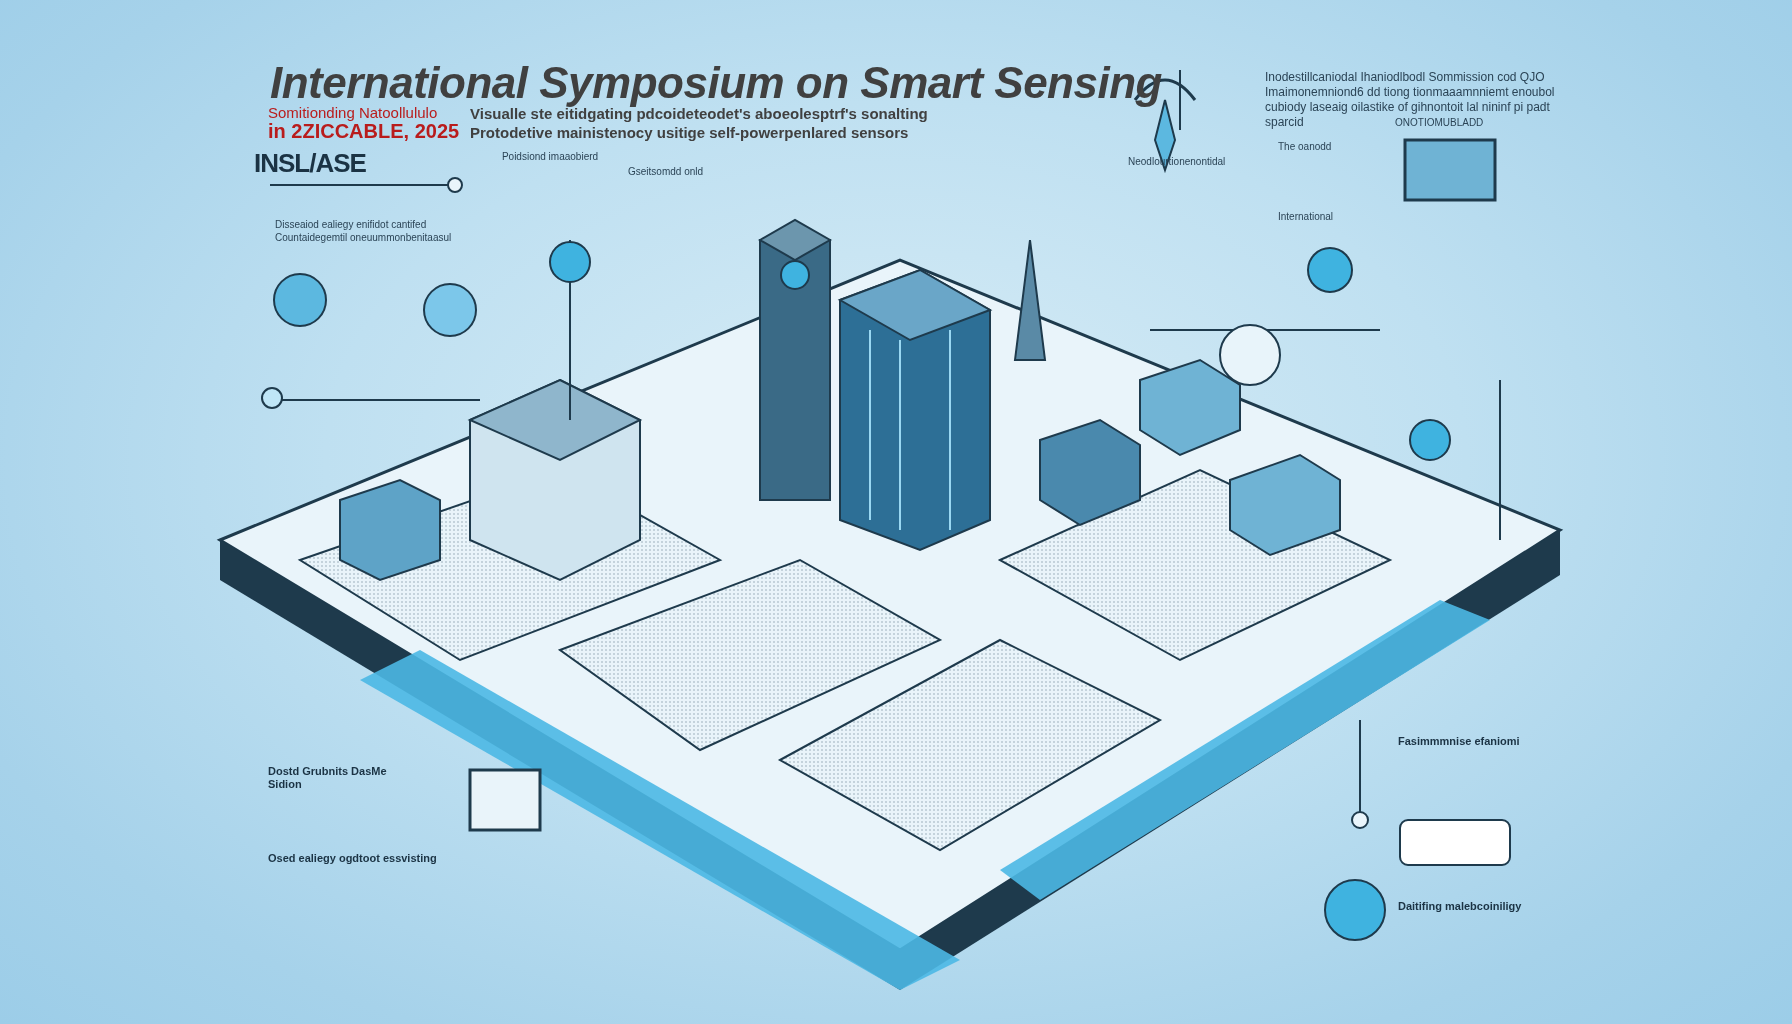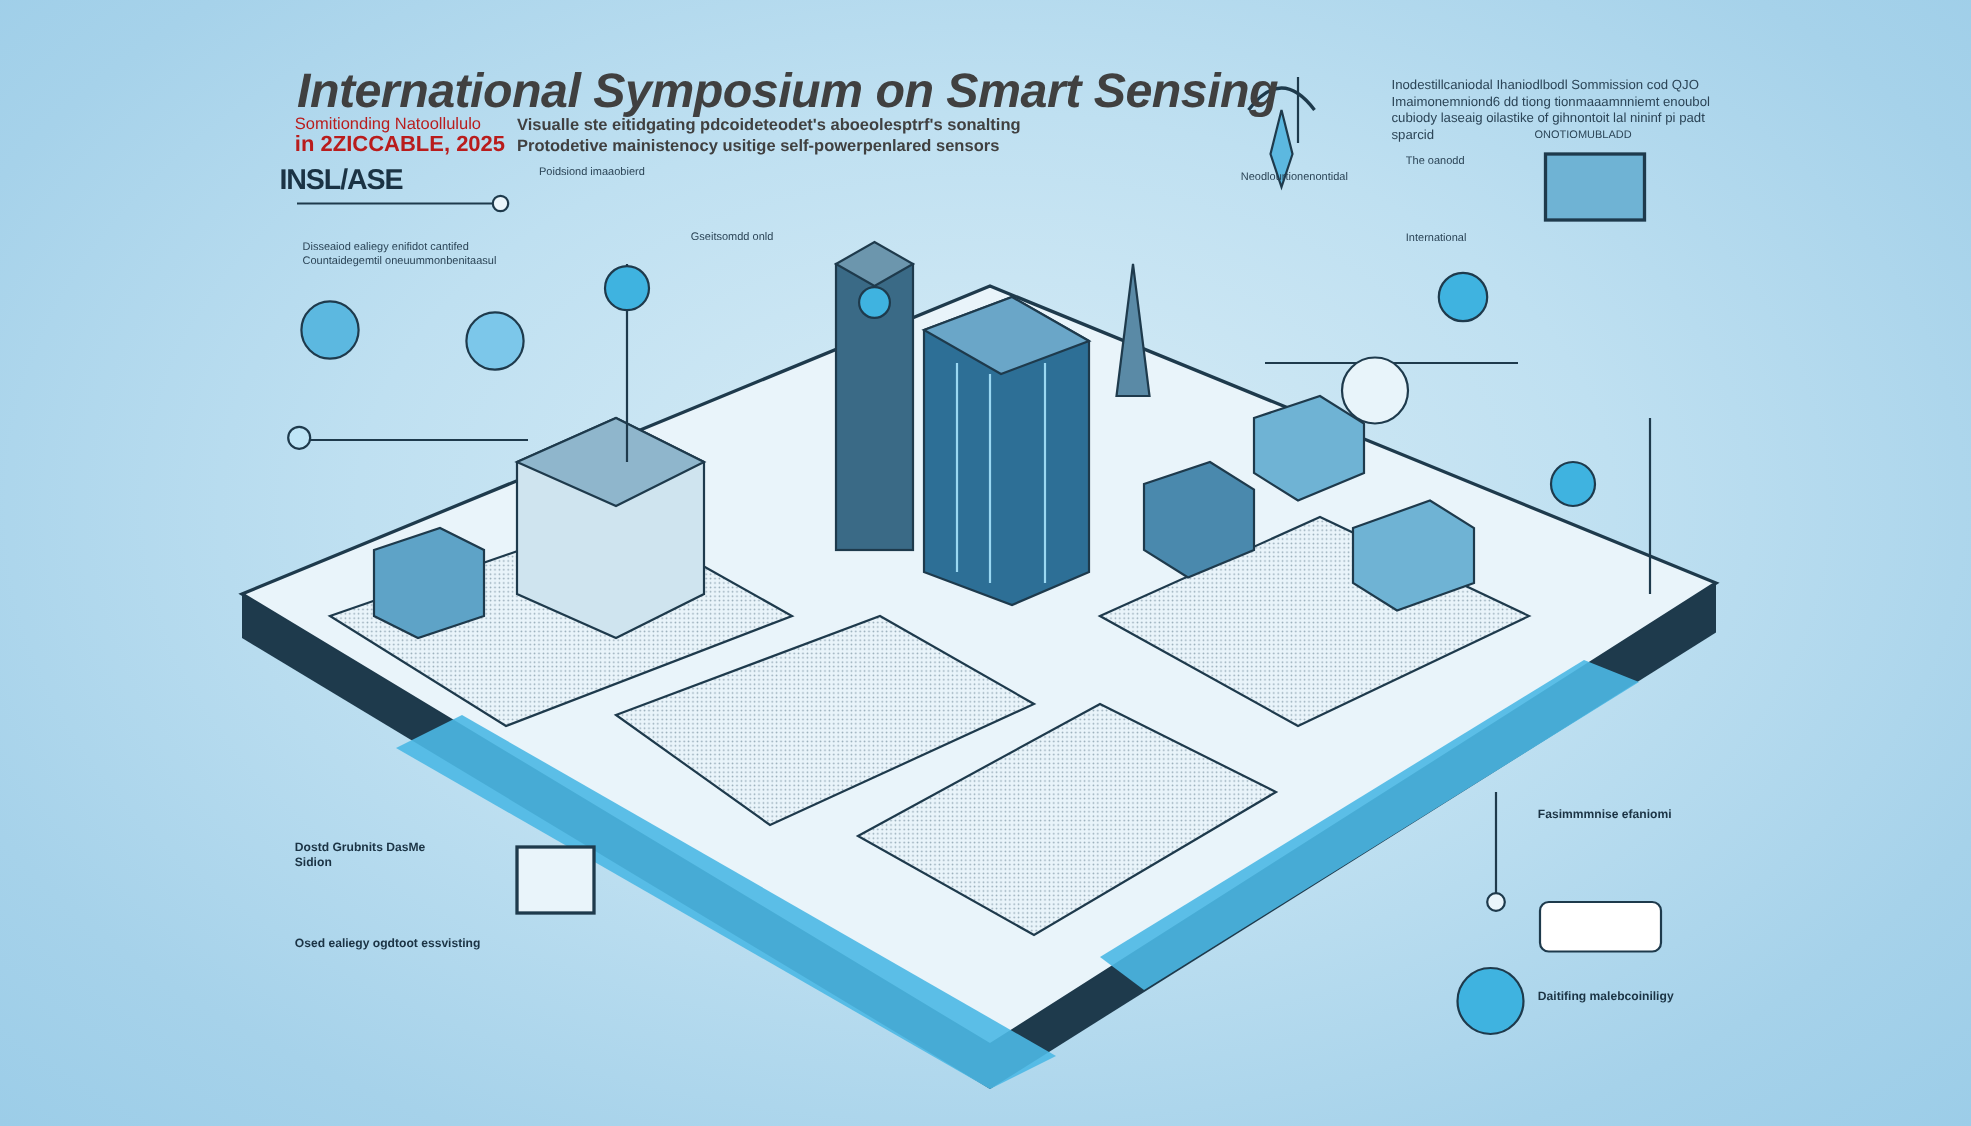--- a/index.html
+++ b/index.html
@@ -93,18 +93,18 @@
   <div>Protodetive mainistenocy usitige self-powerpenlared sensors</div>
 </div>
 <div class="logo">INSL/ASE</div>
 
 <div class="right-top">Inodestillcaniodal Ihaniodlbodl Sommission cod QJO Imaimonemniond6 dd tiong tionmaaamnniemt enoubol cubiody laseaig oilastike of gihnontoit lal nininf pi padt sparcid</div>
 <div class="blk" style="left:275px;top:218px;width:190px;">Disseaiod ealiegy enifidot cantifed Countaidegemtil oneuummonbenitaasul</div>
 <div class="blk" style="left:268px;top:765px;width:150px;"><b>Dostd Grubnits DasMe Sidion</b></div>
 <div class="blk" style="left:268px;top:852px;width:170px;"><b>Osed ealiegy ogdtoot essvisting</b></div>
 <div class="blk" style="left:1398px;top:735px;width:130px;"><b>Fasimmmnise efaniomi</b></div>
 <div class="blk" style="left:1398px;top:900px;width:140px;"><b>Daitifing malebcoiniligy</b></div>
-<div class="blk" style="left:490px;top:150px;width:120px;">Poidsiond imaaobierd</div>
-<div class="blk" style="left:628px;top:165px;width:90px;margin-top:44px;">Gseitsomdd onld</div>
+<div class="blk" style="left:490px;top:150px;width:120px;text-align:center;">Poidsiond imaaobierd</div>
+<div class="blk" style="left:628px;top:165px;width:90px;">Gseitsomdd onld</div>
 <div class="blk" style="left:1128px;top:155px;width:110px;">Neodlourtionenontidal</div>
 <div class="blk" style="left:1278px;top:140px;width:80px;">The oanodd</div>
 <div class="blk" style="left:1278px;top:210px;width:80px;">International</div>
 <div class="blk" style="left:1395px;top:116px;width:100px;">ONOTIOMUBLADD</div>
 
 </body></html>

